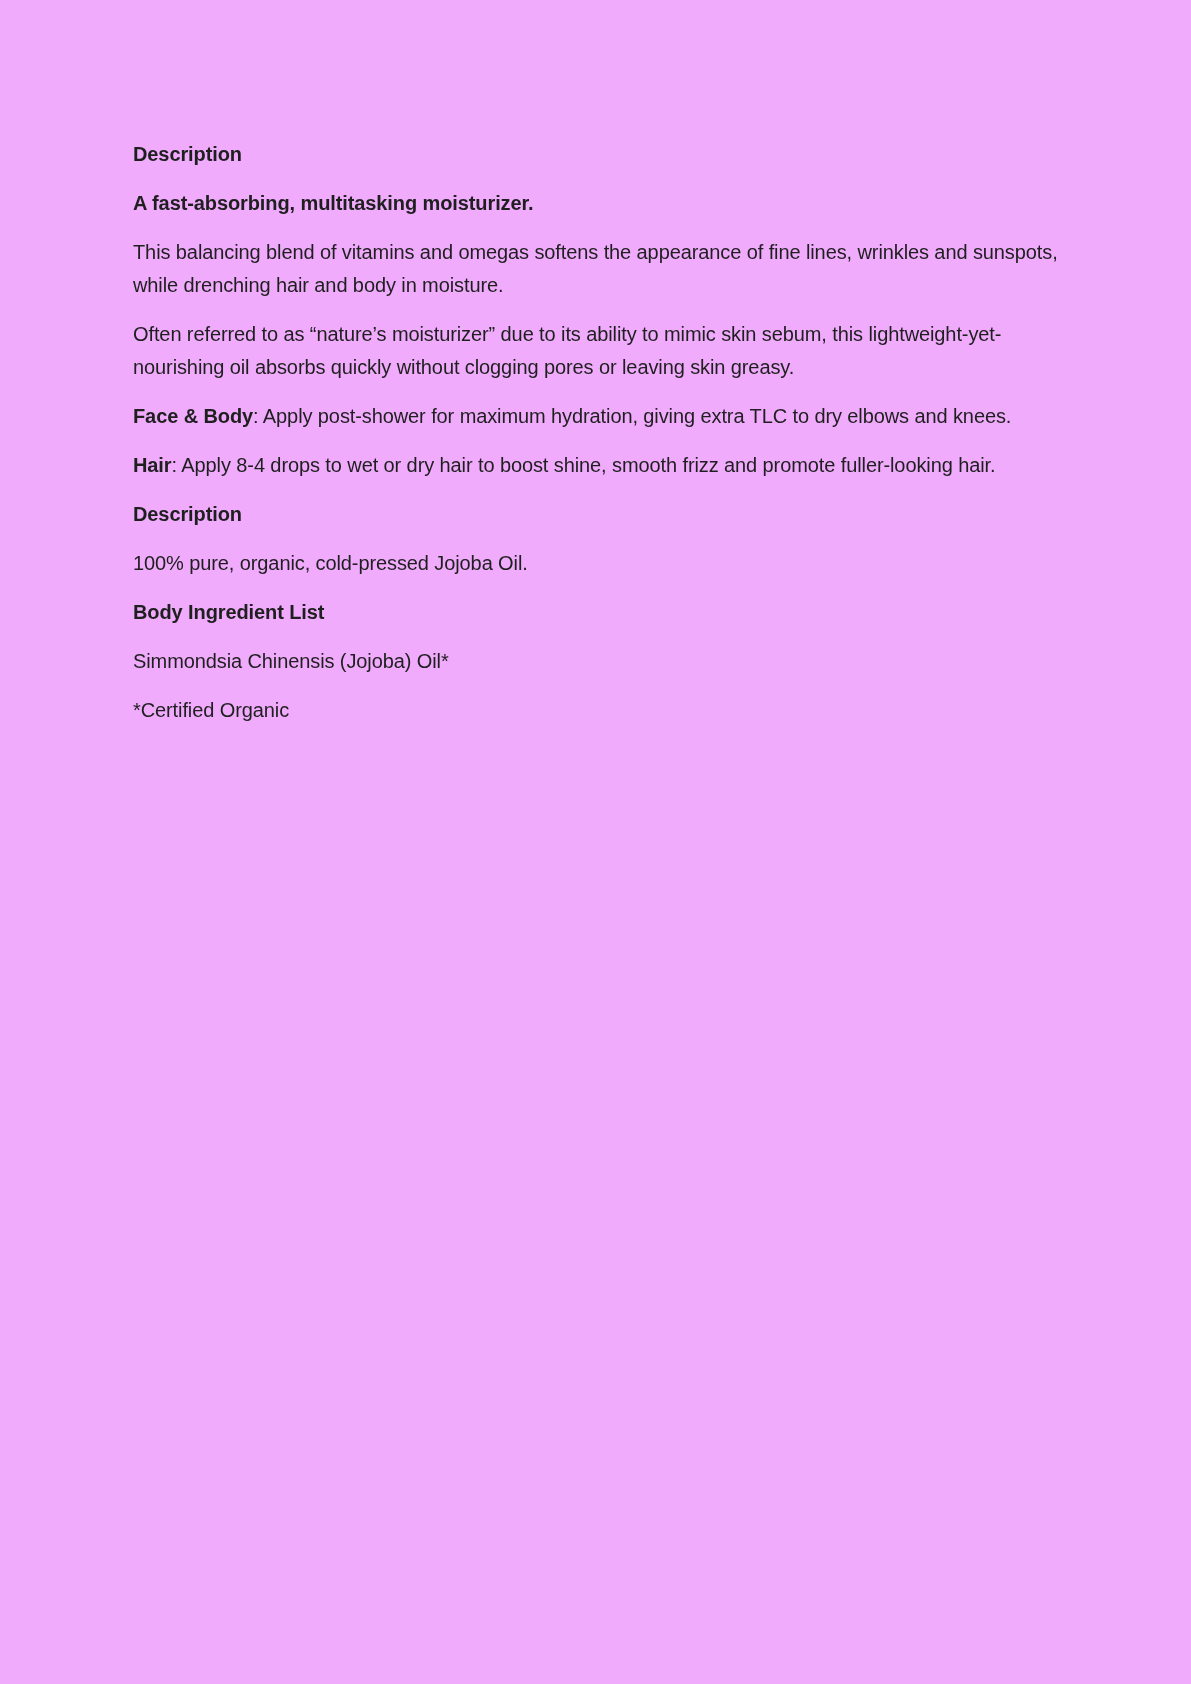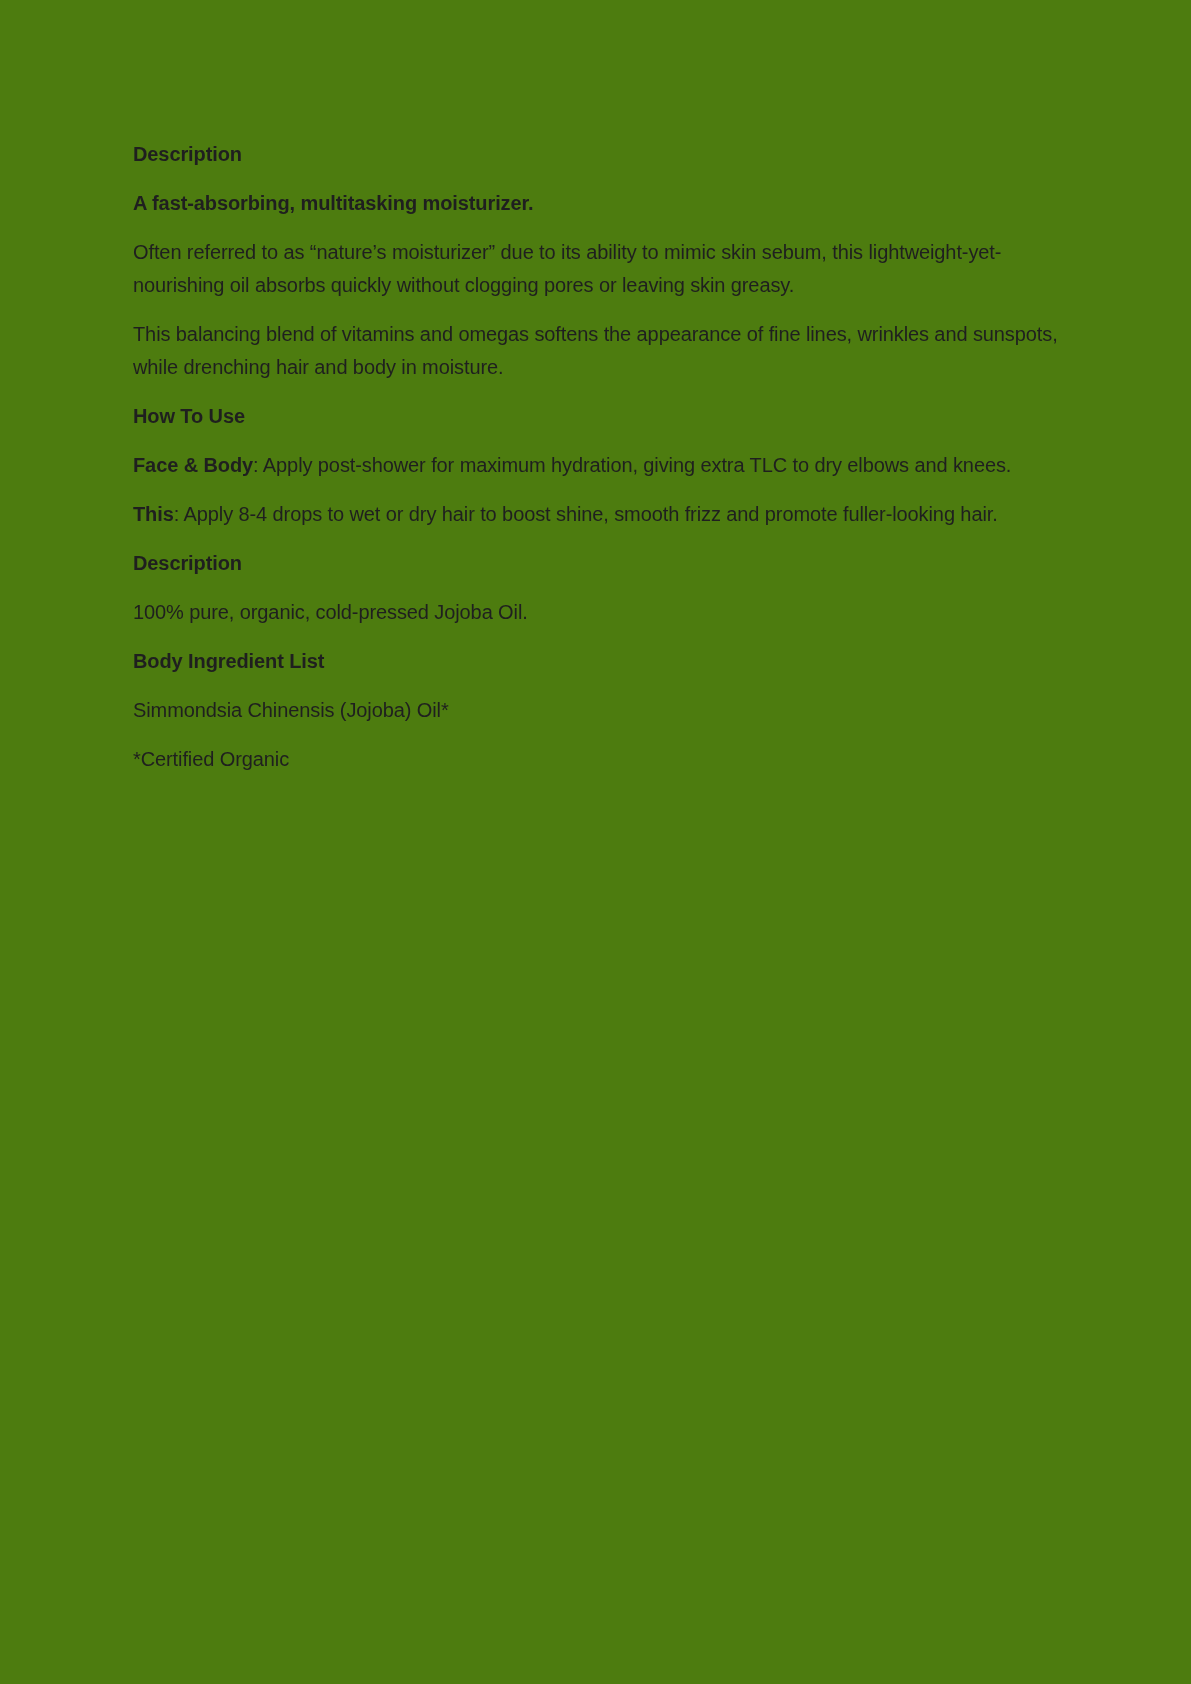--- a/index.html
+++ b/index.html
@@ -5,21 +5,21 @@
   html, body {
     margin: 0;
     padding: 0;
     background: #ffffff;
   }
   .page {
     position: relative;
     width: 1191px;
     height: 1684px;
     margin: 0 auto;
-    background: #4d7c0f;
+    background: #f0abfc;
     box-sizing: border-box;
     padding: 138px 133px 0 133px;
     font-family: "Liberation Sans", "DejaVu Sans", sans-serif;
     font-size: 20px;
     line-height: 33px;
     letter-spacing: -0.1px;
     color: #1f1f1f;
     overflow: hidden;
   }
   .heading {
@@ -35,29 +35,28 @@
 </style>
 </head>
 <body>
 
 <div class="page">
 
   <p class="heading">Description</p>
 
   <p class="para lead">A fast-absorbing, multitasking moisturizer.</p>
 
+  <p class="para">This balancing blend of vitamins and omegas softens the appearance of fine lines, wrinkles and sunspots, while drenching hair and body in moisture.</p>
+
   <p class="para">Often referred to as “nature’s moisturizer” due to its ability to mimic skin sebum, this lightweight-yet-nourishing oil absorbs quickly without clogging pores or leaving skin greasy.</p>
 
-  <p class="para">This balancing blend of vitamins and omegas softens the appearance of fine lines, wrinkles and sunspots, while drenching hair and body in moisture.</p>
-
-  <p class="heading">How To Use</p>
 
   <p class="para"><span class="lead">Face &amp; Body</span><span>: Apply post-shower for maximum hydration, giving extra TLC to dry elbows and knees.</span></p>
 
-  <p class="para"><span class="lead">This</span><span>: Apply 8-4 drops to wet or dry hair to boost shine, smooth frizz and promote fuller-looking hair.</span></p>
+  <p class="para"><span class="lead">Hair</span><span>: Apply 8-4 drops to wet or dry hair to boost shine, smooth frizz and promote fuller-looking hair.</span></p>
 
   <p class="heading">Description</p>
 
   <p class="para">100% pure, organic, cold-pressed Jojoba Oil.</p>
 
   <p class="heading">Body Ingredient List</p>
 
   <p class="para">Simmondsia Chinensis (Jojoba) Oil*</p>
 
   <p class="para">*Certified Organic</p>

